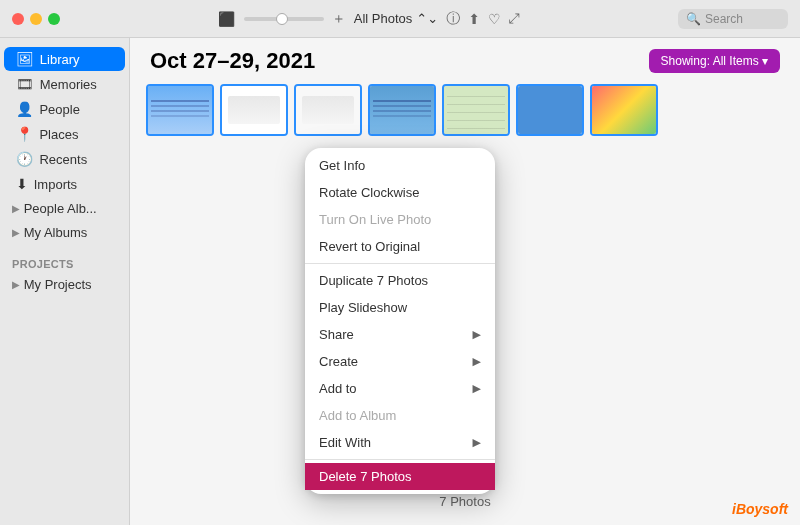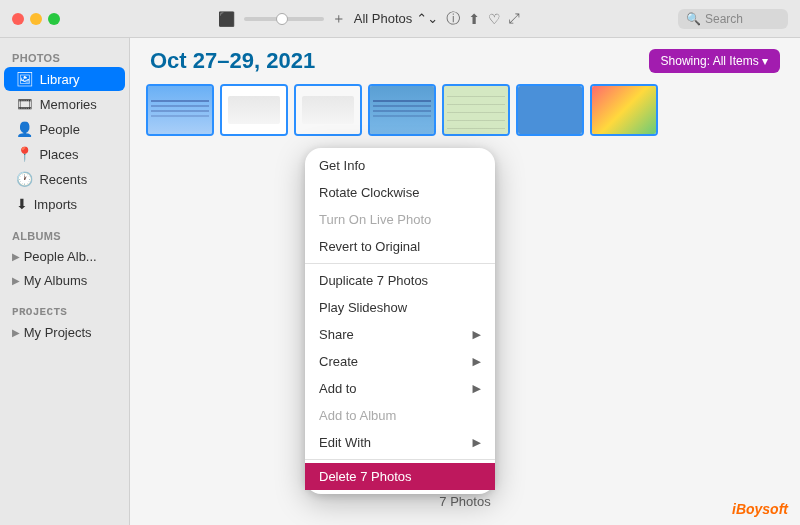--- a/index.html
+++ b/index.html
@@ -154,21 +154,21 @@
     
     .content-header {
       display: flex;
       align-items: center;
       justify-content: space-between;
       padding: 10px 20px 6px 20px;
     }
     .content-title {
       font-size: 22px;
       font-weight: 700;
-      color: #0369a1;
+      color: #000000;
     }
     .showing-btn {
       background: #a21caf;
       color: white;
       border: none;
       border-radius: 6px;
       padding: 5px 12px;
       font-size: 12px;
       cursor: pointer;
       display: flex;
@@ -347,21 +347,20 @@
     <div class="search-box">
       <span>🔍</span>
       <span style="font-size:12px;color:#888;">Search</span>
     </div>
   </div>
 </div>
 
 <div class="main-layout">
 
   <div class="sidebar">
-    <div class="sidebar-section-label">Photos</div>
     <div class="sidebar-item active">
       <span class="icon">🖼</span>
       <span>Library</span>
     </div>
     <div class="sidebar-item">
       <span class="icon">🎞</span>
       <span>Memories</span>
     </div>
     <div class="sidebar-item">
       <span class="icon">👤</span>
@@ -373,31 +372,30 @@
     </div>
     <div class="sidebar-item">
       <span class="icon">🕐</span>
       <span>Recents</span>
     </div>
     <div class="sidebar-item">
       <span class="icon">⬇</span>
       <span>Imports</span>
     </div>
 
-    <div class="sidebar-section-label" style="margin-top:8px;">Albums</div>
     <div class="sidebar-group-item">
       <span class="arrow">▶</span>
       <span>People Alb...</span>
     </div>
     <div class="sidebar-group-item">
       <span class="arrow">▶</span>
       <span>My Albums</span>
     </div>
 
-    <div class="sidebar-section-label" style="margin-top:8px;font-family:Liberation Mono, monospace;">Projects</div>
+    <div class="sidebar-section-label" style="margin-top:8px;">Projects</div>
     <div class="sidebar-group-item">
       <span class="arrow">▶</span>
       <span>My Projects</span>
     </div>
   </div>
 
   <div class="content-area">
 
     <div class="content-header">
       <div class="content-title">Oct 27–29, 2021</div>

